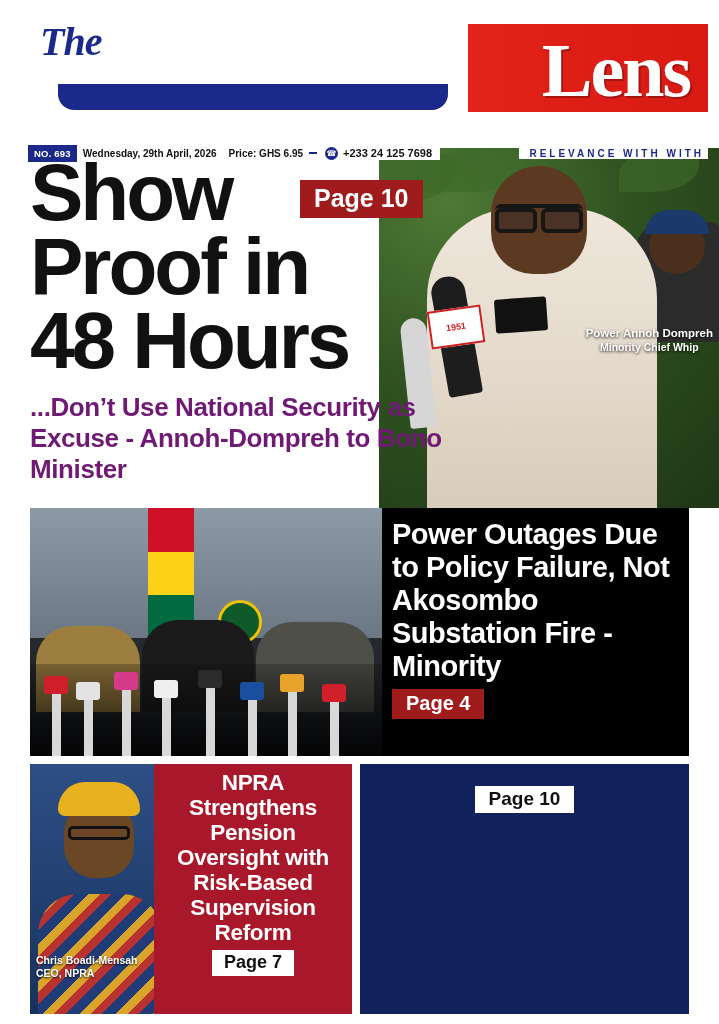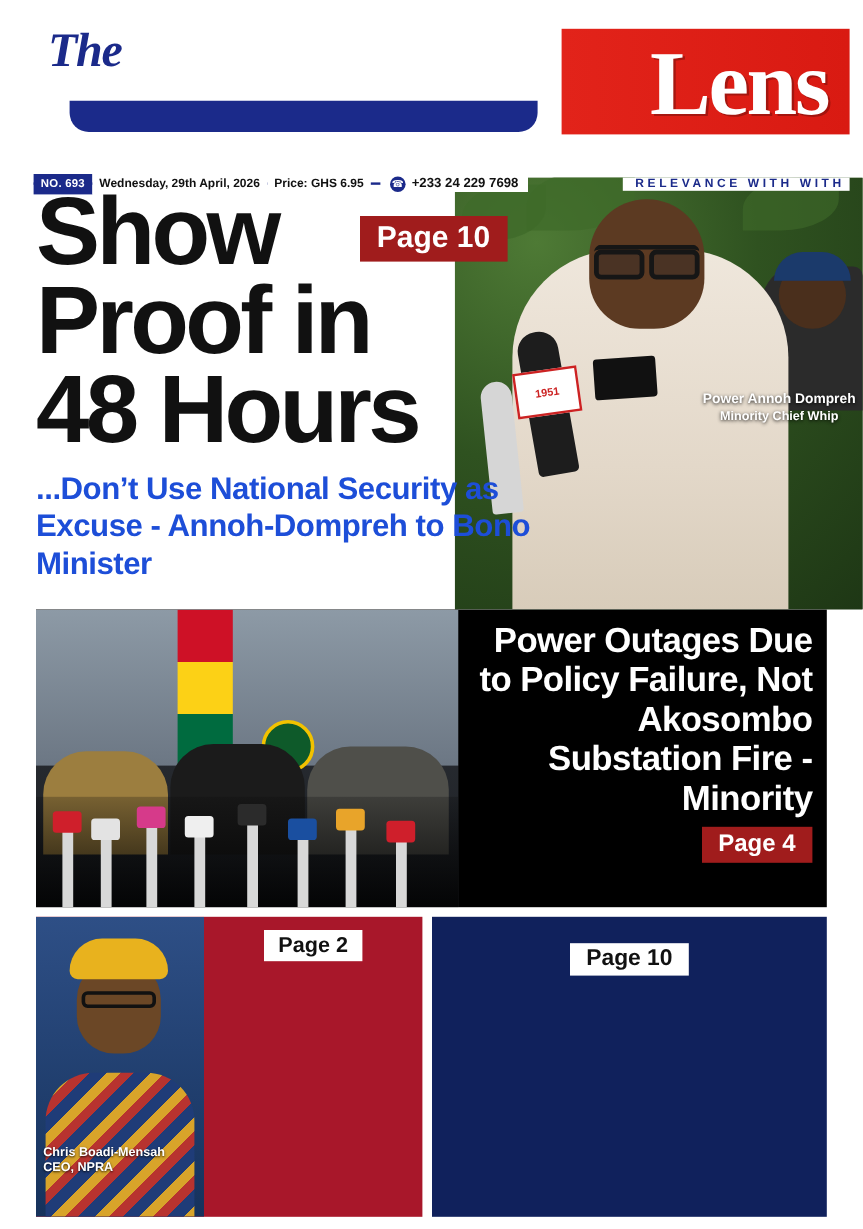--- a/index.html
+++ b/index.html
@@ -289,21 +289,21 @@
     color: #fff;
     font-weight: bold;
     font-size: 25px;
     padding: 4px 14px 5px 14px;
     position: absolute;
     left: 300px; top: 32px;
     z-index: 7;
   }
   .subhead {
     margin-top: 14px;
-    color: #1d4ed8;
+    color: #701a75;
     font-weight: bold;
     font-size: 26px;
     line-height: 31px;
     letter-spacing: -.4px;
   }
 
   
   .second {
     position: relative;
     margin: 0 30px;
@@ -357,21 +357,21 @@
   }
   .mic-box {
     position: absolute;
     width: 24px; height: 18px;
     border-radius: 3px;
   }
   .second-text {
     flex: 1;
     padding: 10px 12px 10px 10px;
     color: #fff;
-    text-align: right;
+    text-align: left;
   }
   .second-head {
     font-weight: bold;
     font-size: 29px;
     line-height: 33px;
     letter-spacing: -.5px;
   }
   .page-tag-sm {
     display: inline-block;
     background: #a01c1c;
@@ -393,21 +393,21 @@
   .npra {
     position: relative;
     width: 322px;
     background: #a8172a;
     color: #fff;
     overflow: hidden;
     display: flex;
   }
   .npra-photo {
     position: relative;
-    width: 140px;
+    width: 124px;
     background: linear-gradient(180deg, #2e4f86 0%, #16325c 100%);
     overflow: hidden;
   }
   .npra-head {
     position: absolute;
     left: 34px; top: 34px;
     width: 70px; height: 80px;
     background: #6b4726;
     border-radius: 36px 36px 32px 32px;
   }
@@ -497,21 +497,21 @@
       <div class="logo-the">The</div>
       <div class="logo-lens">Lens</div>
     </div>
     <div class="info-bar">
       <div class="rule"></div>
       <span class="chip">NO. 693</span>
       <span class="info-txt">Wednesday, 29th April, 2026</span>
       <span class="info-txt">Price: GHS 6.95</span>
       <span class="phone-wrap">
         <span class="phone-icon">☎</span>
-        <span class="phone-num">+233 24 229 7698</span>
+        <span class="phone-num">+233 24 125 7698</span>
       </span>
       <span class="tagline">RELEVANCE WITH WITH</span>
     </div>
   </div>
 
   <div class="lead">
     <div class="lead-photo">
       <div class="bg"></div>
       <div class="leaf" style="left:6px;top:6px;width:70px;height:46px;"></div>
       <div class="leaf" style="left:60px;top:-6px;width:90px;height:50px;opacity:.7;"></div>
@@ -588,21 +588,22 @@
         <div class="npra-body"></div>
         <div class="npra-head"></div>
         <div class="npra-hat"></div>
         <div class="npra-glass"></div>
         <div class="npra-caption">
           <div>Chris Boadi-Mensah</div>
           <div>CEO, NPRA</div>
         </div>
       </div>
       <div class="npra-text">
-        <div class="page-tag-w">Page 2</div>
+        <div class="npra-head-txt">NPRA Strengthens Pension Oversight with Risk-Based Supervision Reform</div>
+        <div class="page-tag-w">Page 7</div>
       </div>
     </div>
 
     <div class="zoom">
       <div class="page-tag-w2">Page 10</div>
     </div>
 
   </div>
 </div>
 

